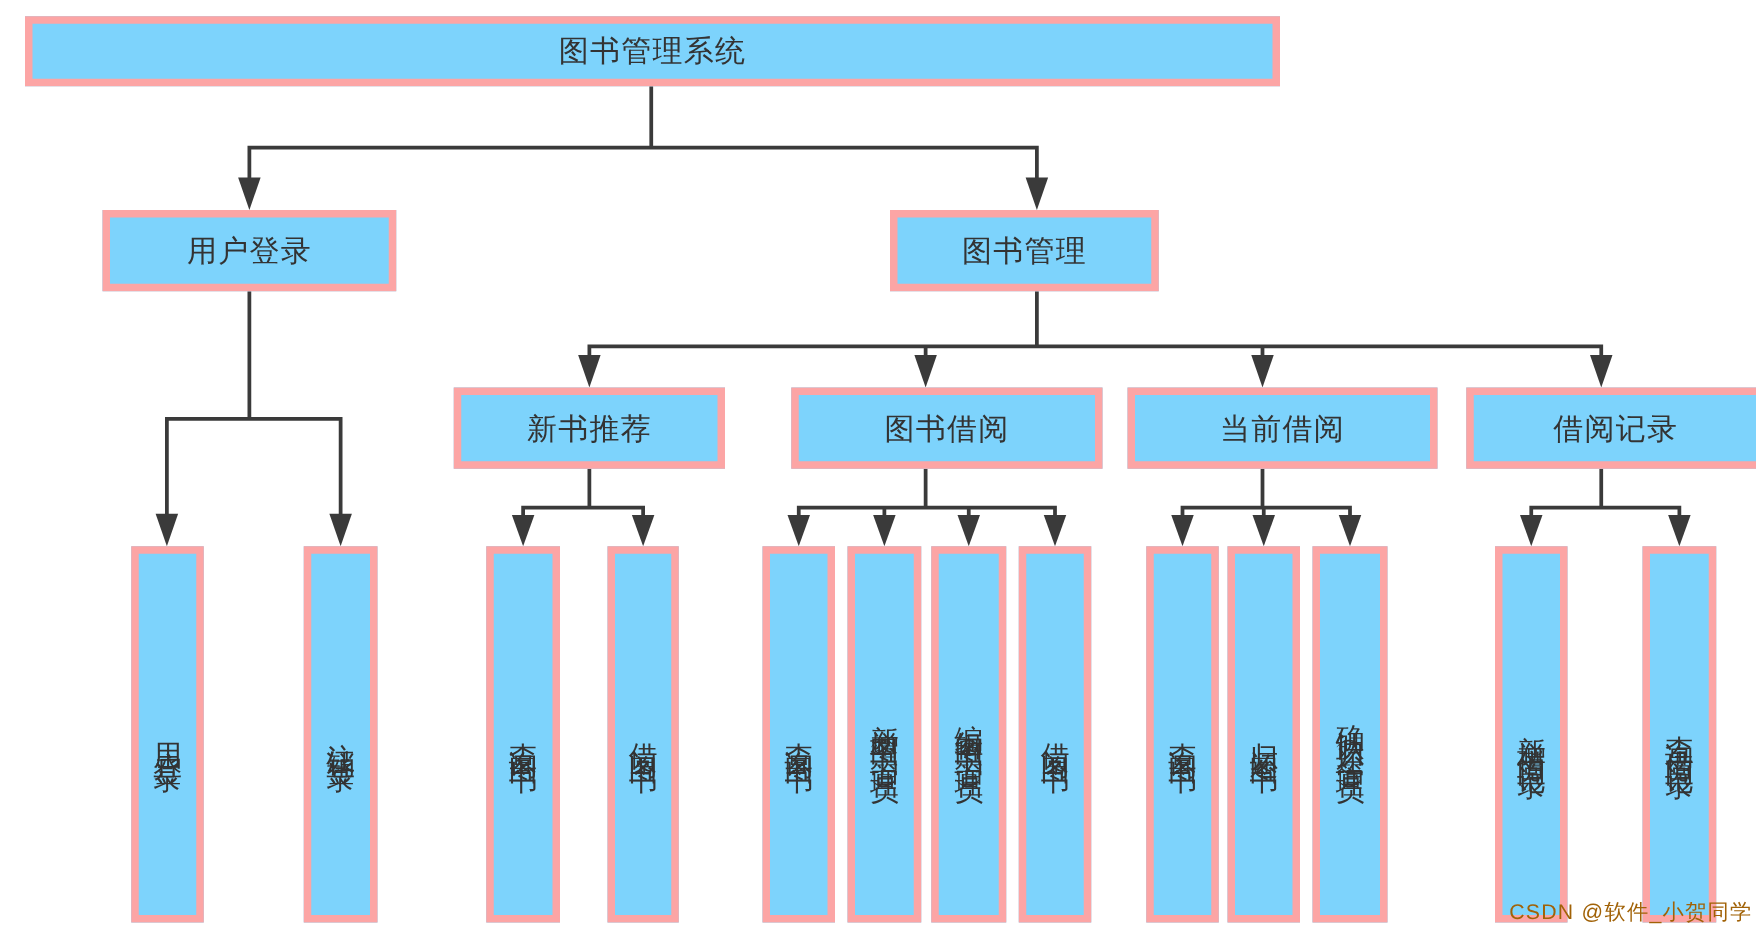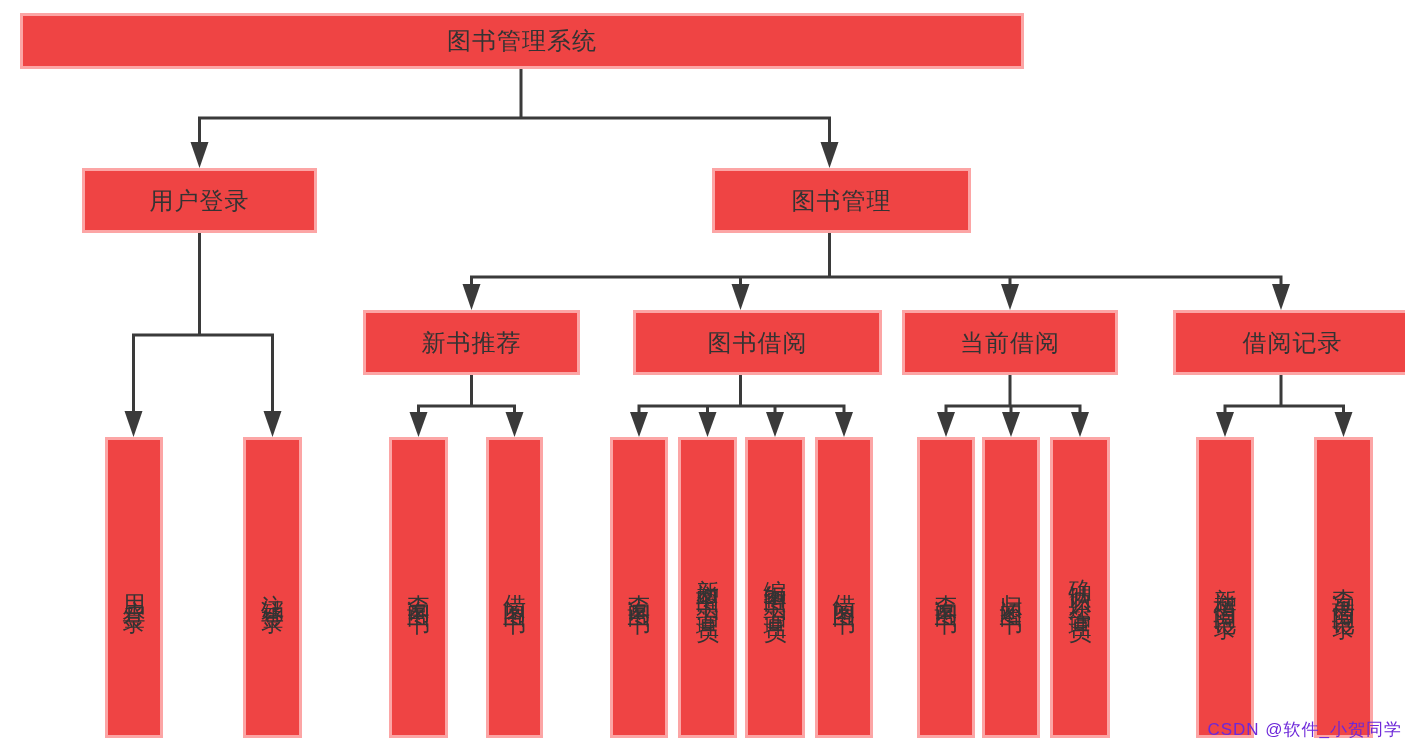--- a/index.html
+++ b/index.html
@@ -7,43 +7,43 @@
     position:relative;
     width:1405px;height:747px;
     background:#ffffff;
     font-family:"Liberation Sans","DejaVu Sans",sans-serif;
     overflow:hidden;
   }
   .connectors{position:absolute;left:0;top:0;width:1405px;height:747px;z-index:1;}
   .box{
     position:absolute;
     box-sizing:border-box;
-    background:#ef4444;
-    border:3px solid #fca5a5;
+    background:#7dd3fc;
+    border:6px solid #fca5a5;
     display:flex;align-items:center;justify-content:center;
     color:#333333;
     z-index:2;
   }
   .hlabel{font-size:24px;letter-spacing:1px;white-space:nowrap;}
   .root{left:20px;top:13px;width:1004px;height:56px;}
   .lv2,.lv3{height:65px;}
   .leaf{left:0;top:437px;width:58px;height:301px;}
   .vtext{
     writing-mode:vertical-rl;
     text-orientation:mixed;
     font-size:23px;
     letter-spacing:6px;
     line-height:1;
     color:#333333;
   }
   .watermark{
     position:absolute;
     right:3px;bottom:6px;
     font-size:17px;
-    color:#6d28d9;
+    color:#a16207;
     white-space:nowrap;
     z-index:5;
     letter-spacing:1px;
   }
 </style>
 </head>
 <body>
 
 <div class="canvas">
 
@@ -83,31 +83,31 @@
     <polygon points="1334.5,412 1352.5,412 1343.5,437" fill="#3a3a3a" stroke="none"></polygon>
   </svg>
 
   <div class="box root">
     <span class="hlabel">图书管理系统</span>
   </div>
 
   <div class="box lv2" style="left:82px;top:168px;width:235px;">
     <span class="hlabel">用户登录</span>
   </div>
-  <div class="box lv2" style="left:712px;top:168px;width:259px;">
+  <div class="box lv2" style="left:712px;top:168px;width:215px;">
     <span class="hlabel">图书管理</span>
   </div>
 
   <div class="box lv3" style="left:363px;top:310px;width:217px;">
     <span class="hlabel">新书推荐</span>
   </div>
   <div class="box lv3" style="left:633px;top:310px;width:249px;">
     <span class="hlabel">图书借阅</span>
   </div>
-  <div class="box lv3" style="left:902px;top:310px;width:216px;">
+  <div class="box lv3" style="left:902px;top:310px;width:248px;">
     <span class="hlabel">当前借阅</span>
   </div>
   <div class="box lv3" style="left:1173px;top:310px;width:239px;">
     <span class="hlabel">借阅记录</span>
   </div>
 
   <div class="box leaf" style="left:105px;">
     <span class="vtext">用户登录</span>
   </div>
   <div class="box leaf" style="left:243px;width:59px;">

